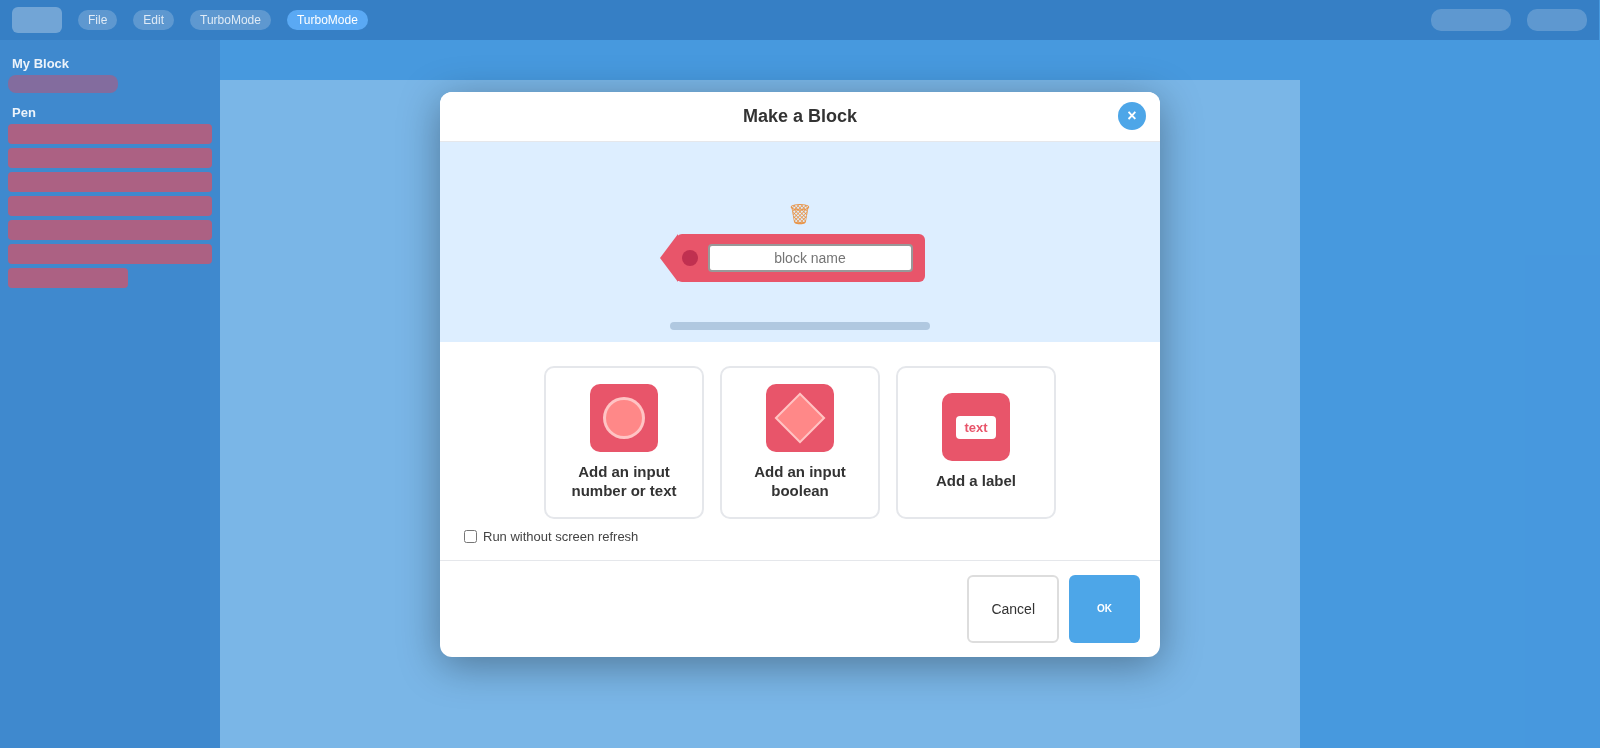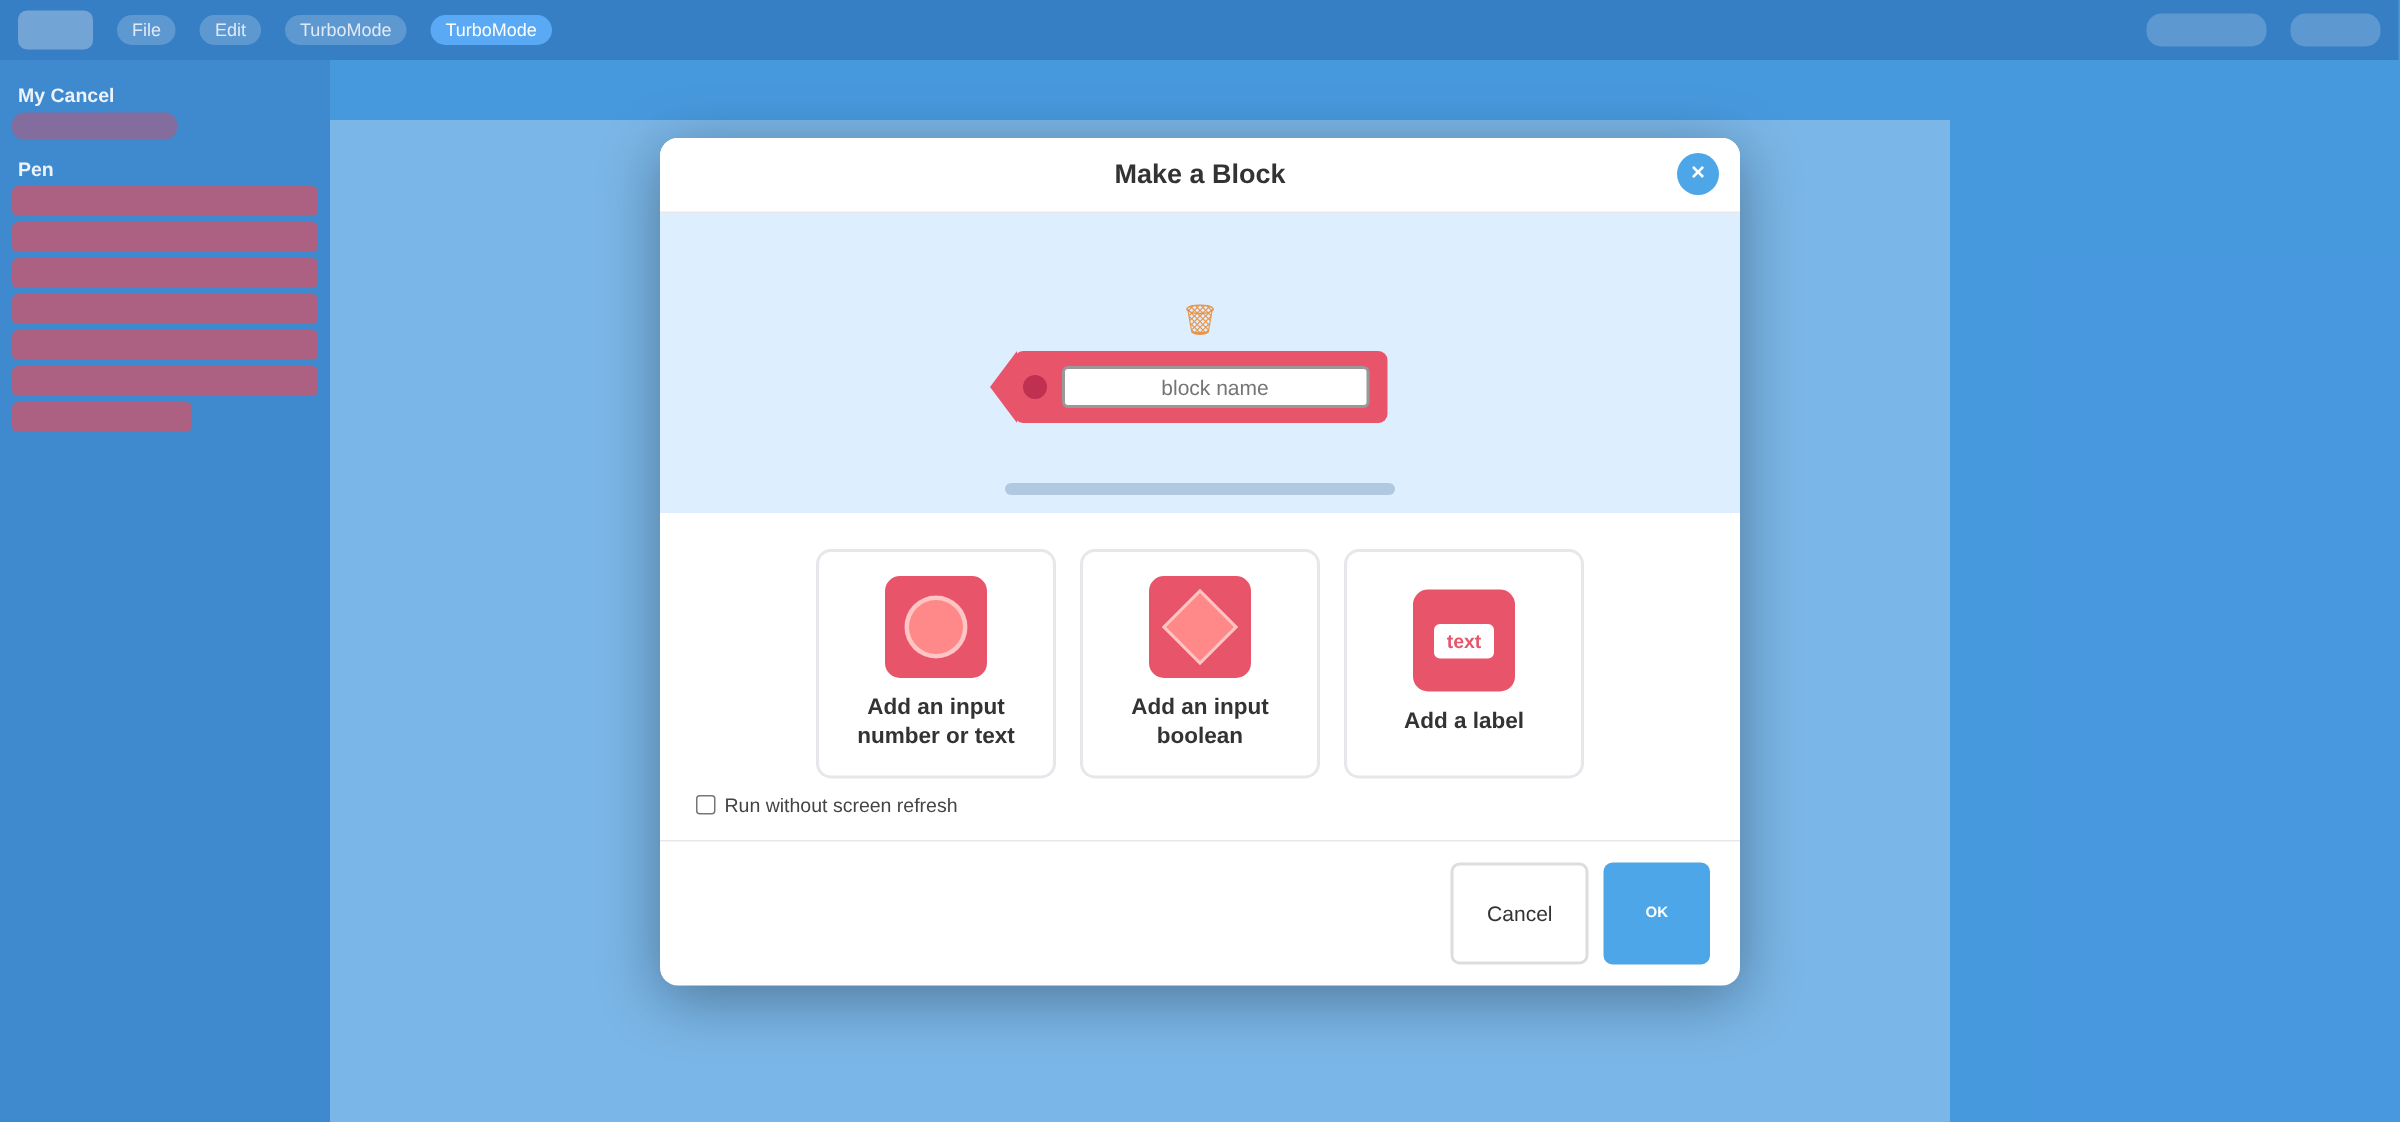--- a/index.html
+++ b/index.html
@@ -368,21 +368,21 @@
   <div class="top-bar-btn" style="color:rgba(255,255,255,0.8);font-size:12px;">Edit</div>
   <div class="top-bar-btn" style="color:rgba(255,255,255,0.8);font-size:12px;">TurboMode</div>
   <div class="top-bar-btn top-bar-btn-active" style="font-size:12px;color:white;">TurboMode</div>
   <div style="flex:1"></div>
   <div style="width:80px;height:22px;background:rgba(255,255,255,0.2);border-radius:10px;"></div>
   <div style="width:60px;height:22px;background:rgba(255,255,255,0.2);border-radius:10px;"></div>
 </div>
 
 <div class="bg-content" style="top:40px;position:absolute;left:0;right:0;bottom:0;z-index:1;">
   <div class="left-sidebar">
-    <div class="sidebar-section-title">My Cancel</div>
+    <div class="sidebar-section-title">My Block</div>
     <div style="height:18px;background:rgba(200,80,110,0.5);border-radius:8px;margin:4px 0;width:110px;"></div>
     <div class="sidebar-section-title" style="margin-top:12px;">Pen</div>
     <div class="sidebar-block" style="width:100%;height:20px;"></div>
     <div class="sidebar-block" style="width:100%;height:20px;margin-top:4px;"></div>
     <div class="sidebar-block" style="width:100%;height:20px;margin-top:4px;"></div>
     <div class="sidebar-block" style="width:100%;height:20px;margin-top:4px;"></div>
     <div class="sidebar-block" style="width:100%;height:20px;margin-top:4px;"></div>
     <div class="sidebar-block" style="width:100%;height:20px;margin-top:4px;"></div>
     <div class="sidebar-block" style="width:120px;height:20px;margin-top:4px;"></div>
   </div>

